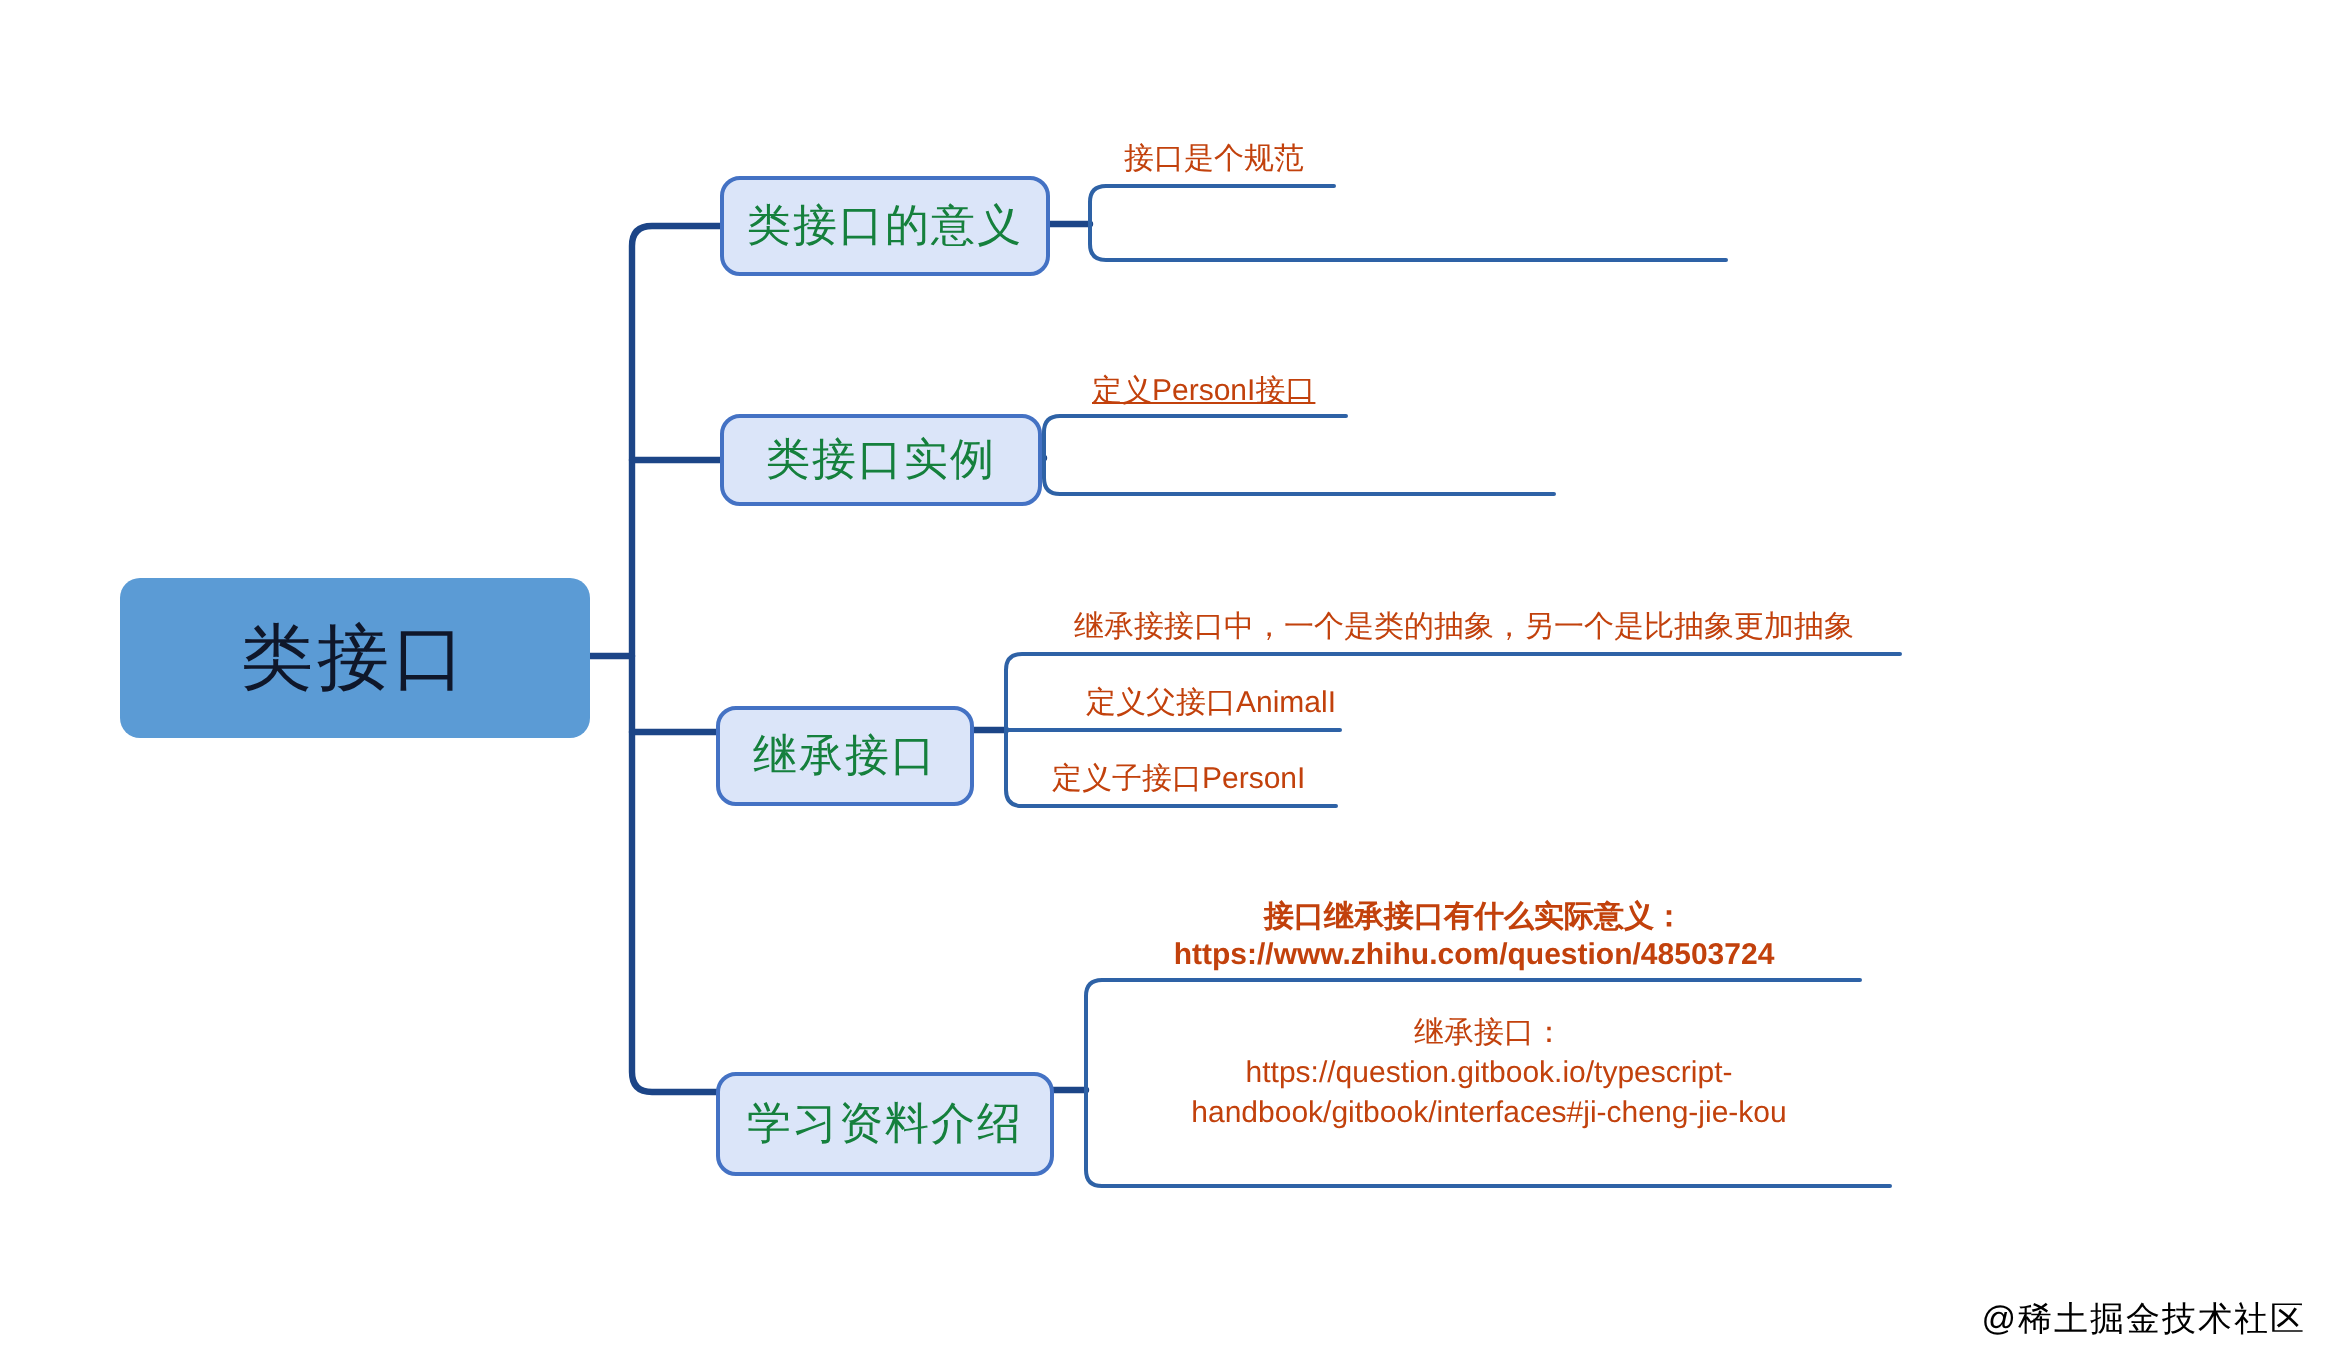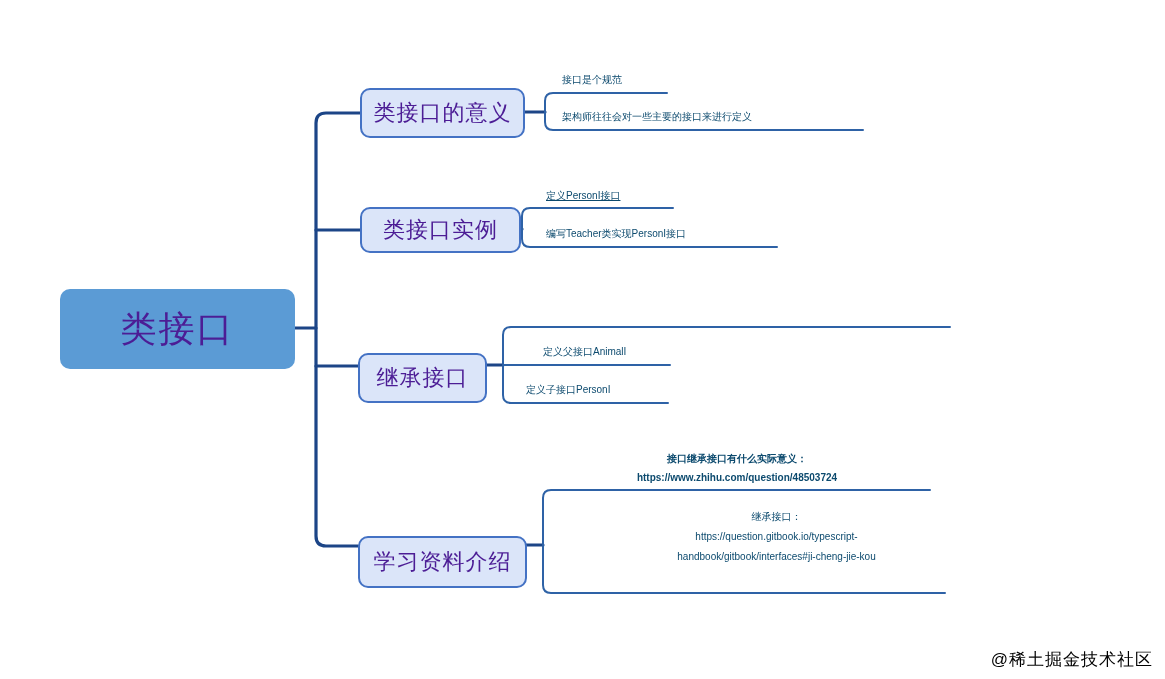--- a/index.html
+++ b/index.html
@@ -21,57 +21,57 @@
   }
 
   .root-node {
     position: absolute;
     left: 60px; top: 289px;
     width: 235px; height: 80px;
     background: #5b9bd5;
     border-radius: 10px;
     display: flex; align-items: center; justify-content: center;
     font-size: 36px;
-    color: #4c1d95;
+    color: #0f172a;
     letter-spacing: 2px;
   }
 
   .topic-node {
     position: absolute;
     background: #dbe5f9;
     border: 2px solid #4472c4;
     border-radius: 10px;
     display: flex; align-items: center; justify-content: center;
     font-size: 22px;
-    color: #4c1d95;
+    color: #15803d;
     letter-spacing: 1px;
   }
   .n1 { left: 360px; top: 88px;  width: 165px; height: 50px; }
   .n2 { left: 360px; top: 207px; width: 161px; height: 46px; }
   .n3 { left: 358px; top: 353px; width: 129px; height: 50px; }
   .n4 { left: 358px; top: 520px; width: 169px; height: 52px; margin-top: 16px; }
 
   .leaf {
     position: absolute;
-    font-size: 10px;
+    font-size: 15px;
     line-height: 19px;
-    color: #0c4a6e;
+    color: #c2410c;
     white-space: nowrap;
   }
   .leaf.center { text-align: center; white-space: normal; }
 
   .l-b1c1 { left: 562px; top: 70px; }
   .l-b1c2 { left: 562px; top: 107px; }
   .l-b2c1 { left: 546px; top: 186px; text-decoration: underline; }
   .l-b2c2 { left: 546px; top: 224px; }
   .l-b3c1 { left: 537px; top: 304px; }
   .l-b3c2 { left: 526px; top: 342px; margin-left: 17px; }
   .l-b3c3 { left: 526px; top: 380px; }
   .l-b4c1 { left: 543px; top: 449px; width: 388px; line-height: 19px; font-weight: bold; }
-  .l-b4c2 { left: 543px; top: 507px; width: 403px; line-height: 20px; margin-left: 32px; }
+  .l-b4c2 { left: 543px; top: 507px; width: 403px; line-height: 20px; }
 
   .watermark {
     position: absolute;
     right: 12px; top: 648px;
     font-size: 17px;
     color: #000000;
     letter-spacing: 1px;
   }
 </style>
 </head>
@@ -114,31 +114,28 @@
   <div class="topic-node n3">
     <span>继承接口</span>
   </div>
   <div class="topic-node n4">
     <span>学习资料介绍</span>
   </div>
 
   <div class="leaf l-b1c1">
     <div>接口是个规范</div>
   </div>
-  <div class="leaf l-b1c2">
-    <div>架构师往往会对一些主要的接口来进行定义</div>
-  </div>
 
   <div class="leaf l-b2c1">
     <div>定义PersonI接口</div>
   </div>
-  <div class="leaf l-b2c2">
-    <div>编写Teacher类实现PersonI接口</div>
+
+  <div class="leaf l-b3c1">
+    <div>继承接接口中，一个是类的抽象，另一个是比抽象更加抽象</div>
   </div>
-
   <div class="leaf l-b3c2">
     <div>定义父接口AnimalI</div>
   </div>
   <div class="leaf l-b3c3">
     <div>定义子接口PersonI</div>
   </div>
 
   <div class="leaf center l-b4c1">
     <div>接口继承接口有什么实际意义：</div>
     <div>https://www.zhihu.com/question/48503724</div>

